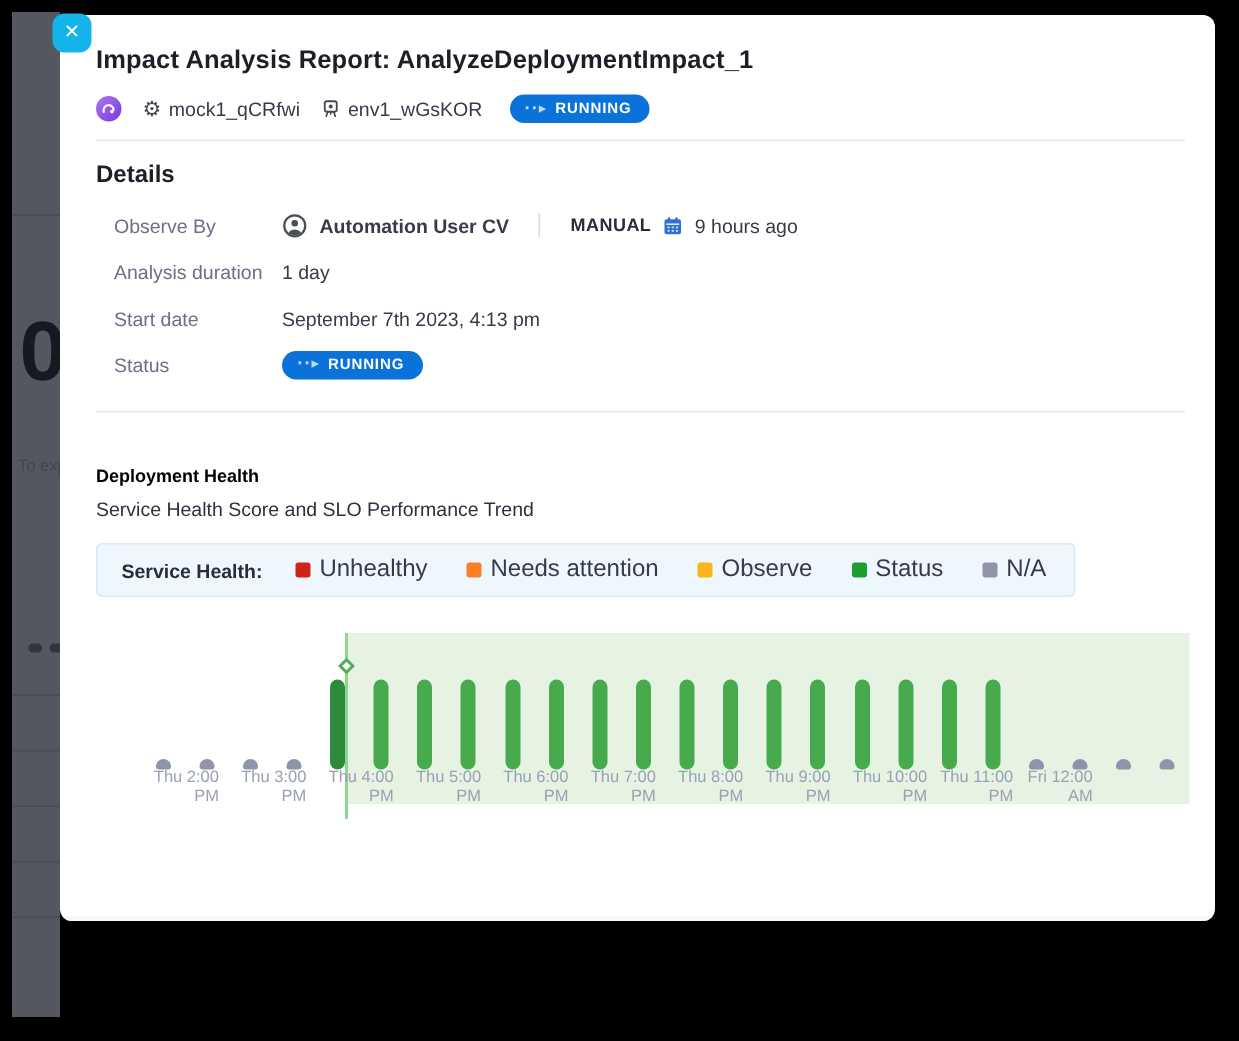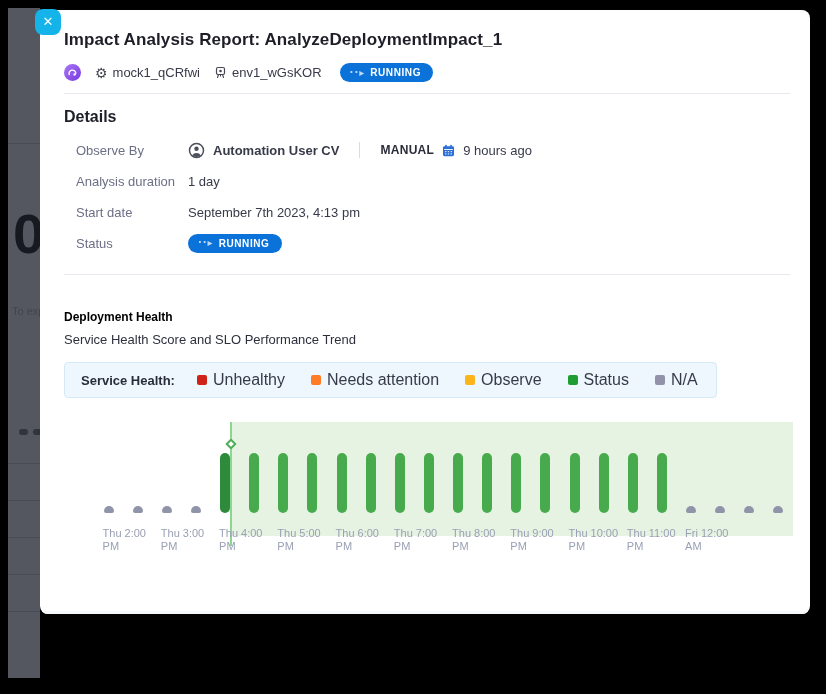--- a/index.html
+++ b/index.html
@@ -76,21 +76,21 @@
   .lg-item { display:inline-flex; align-items:center; gap:6px; font-size:16px; color:#383a49; }
   .sw { width:10px; height:10px; border-radius:2px; display:inline-block; flex:none; }
   
   .chart { margin-top:18px; position:relative; height:140px; }
   .bar-field { position:absolute; left:30px; top:0; width:699px; height:140px; }
   .hl-window { position:absolute; top:6px; height:114px; background:#e6f3e3; }
   .marker-line { position:absolute; top:6px; height:124px; width:2px; background:#8bd691; }
   .marker-diamond { position:absolute; top:24px; width:8px; height:8px; background:#fff;
     border:2px solid #4fae57; transform:rotate(45deg); }
   .hbar { position:absolute; width:10px; border-radius:5px; }
-  .tick { position:absolute; top:111px; font-size:11px; line-height:13px; color:#9aa0b4; white-space:nowrap; }
+  .tick { position:absolute; top:96px; font-size:11px; line-height:13px; color:#9aa0b4; white-space:nowrap;text-align:right; }
   
   .slo-box {
     margin:8px 0 0 -4px; width:732px; height:32px;
     background:#fdfdff; border:1px solid #e7e8f1; border-radius:5px;
     display:flex; align-items:center; justify-content:center;
     font-size:13px; color:#4d505e; position:relative; z-index:2;
   }
   svg { display:block; }
 </style>
 </head>

